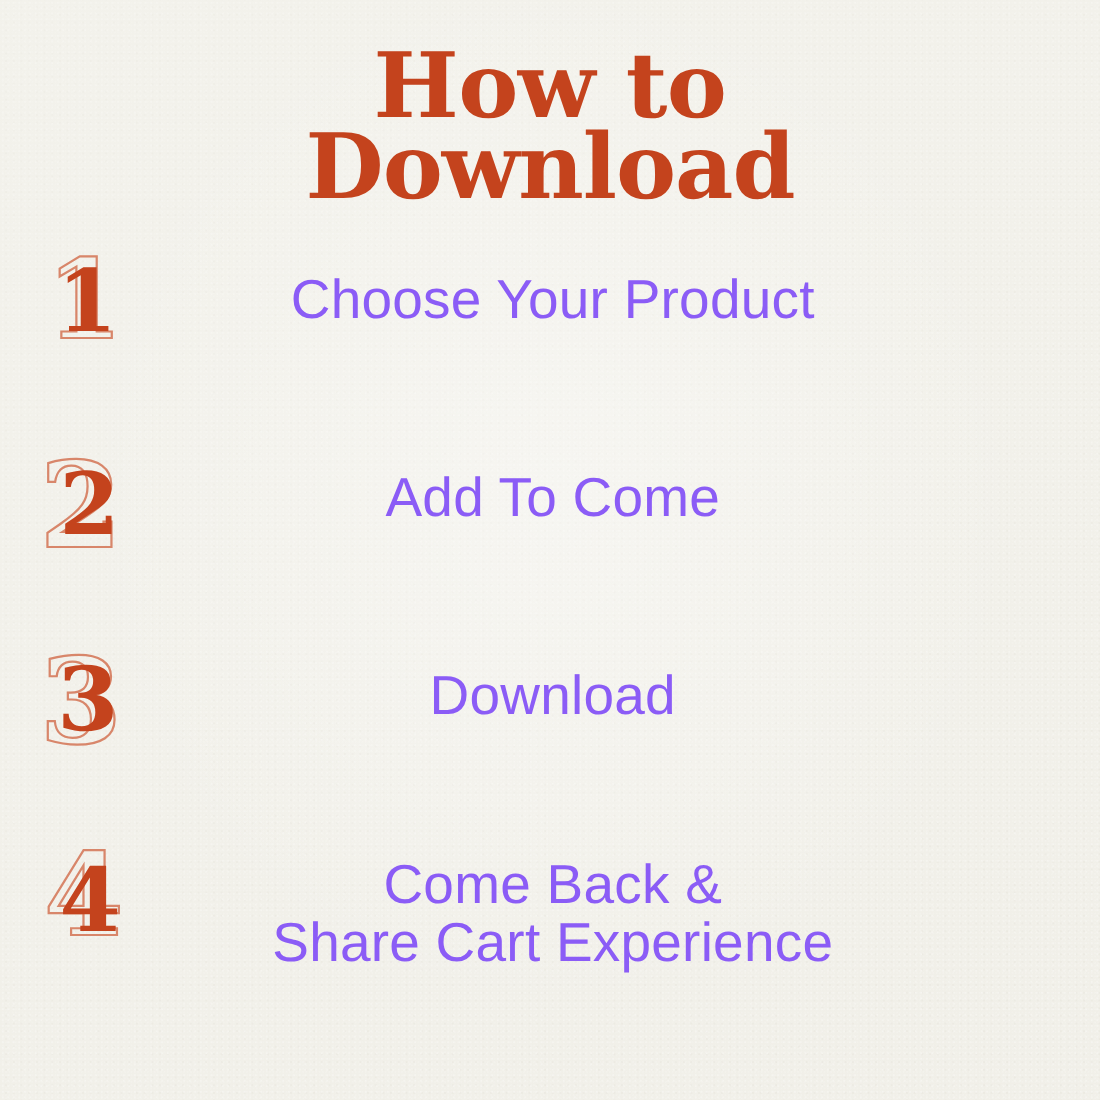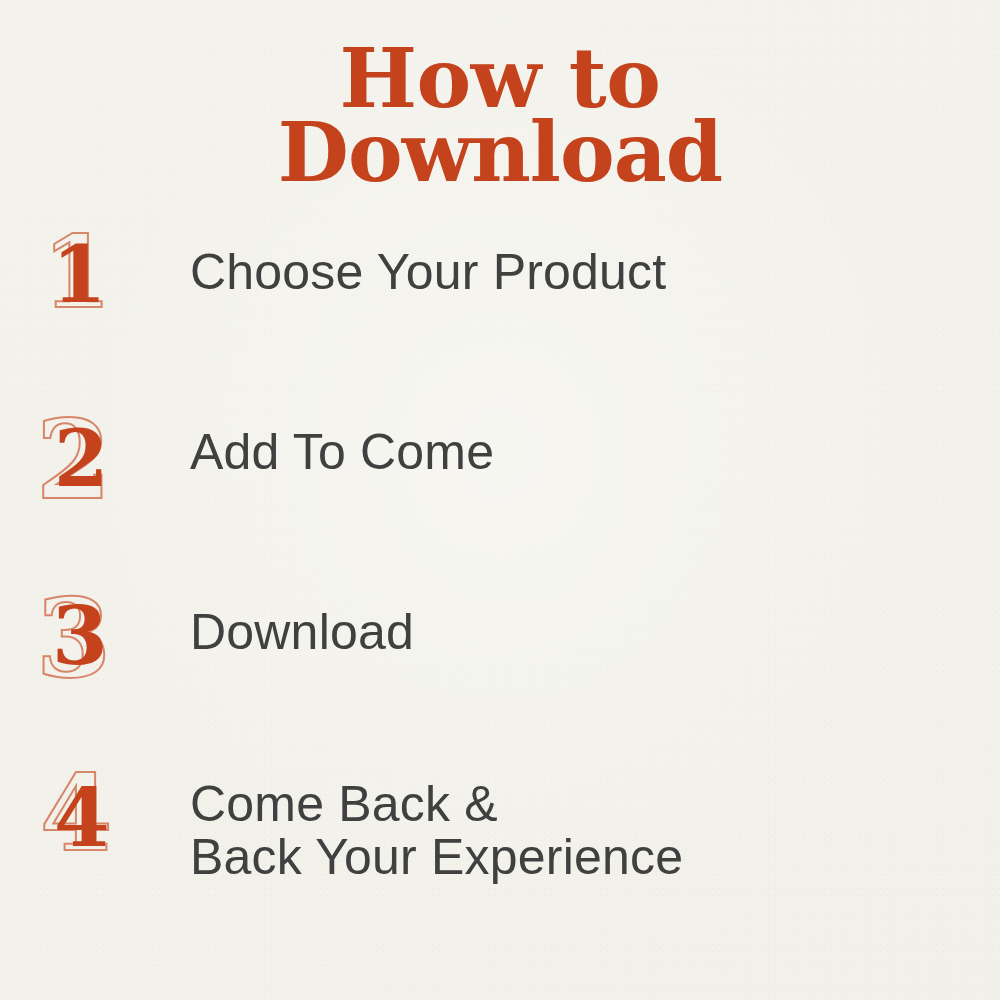--- a/index.html
+++ b/index.html
@@ -129,22 +129,22 @@
   .step-row-3 .numeral-solid   { left: 26px; top: 14px; font-size: 80px;  }
 
   .step-row-4 .numeral-outline { left: 14px; top: 0px;  font-size: 104px; }
   .step-row-4 .numeral-solid   { left: 28px; top: 16px; font-size: 80px;  }
 
   
   .step-label {
     position: absolute;
     left: 190px;
     width: 625px;
-    text-align: left;
-    color: #404040;
+    text-align: center;
+    color: #8b5cf6;
     font-family: "Liberation Sans", sans-serif;
     font-weight: 400;
     font-size: 50px;
     line-height: 1.06;
     letter-spacing: .2px;
     -webkit-font-smoothing: antialiased;
   }
   .step-row-1 .step-label { top: 24px; }
   .step-row-2 .step-label { top: 24px; }
   .step-row-3 .step-label { top: 24px; }
@@ -197,18 +197,18 @@
       </div>
     </div>
 
     <div class="step-row step-row-4">
       <div class="step-number">
         <span class="numeral numeral-outline">4</span>
         <span class="numeral numeral-solid">4</span>
       </div>
       <div class="step-label">
         <span class="label-line">Come Back &amp;</span>
-        <span class="label-line">Back Your Experience</span>
+        <span class="label-line">Share Cart Experience</span>
       </div>
     </div>
 
   </div>
 </div>
 
 </body></html>

